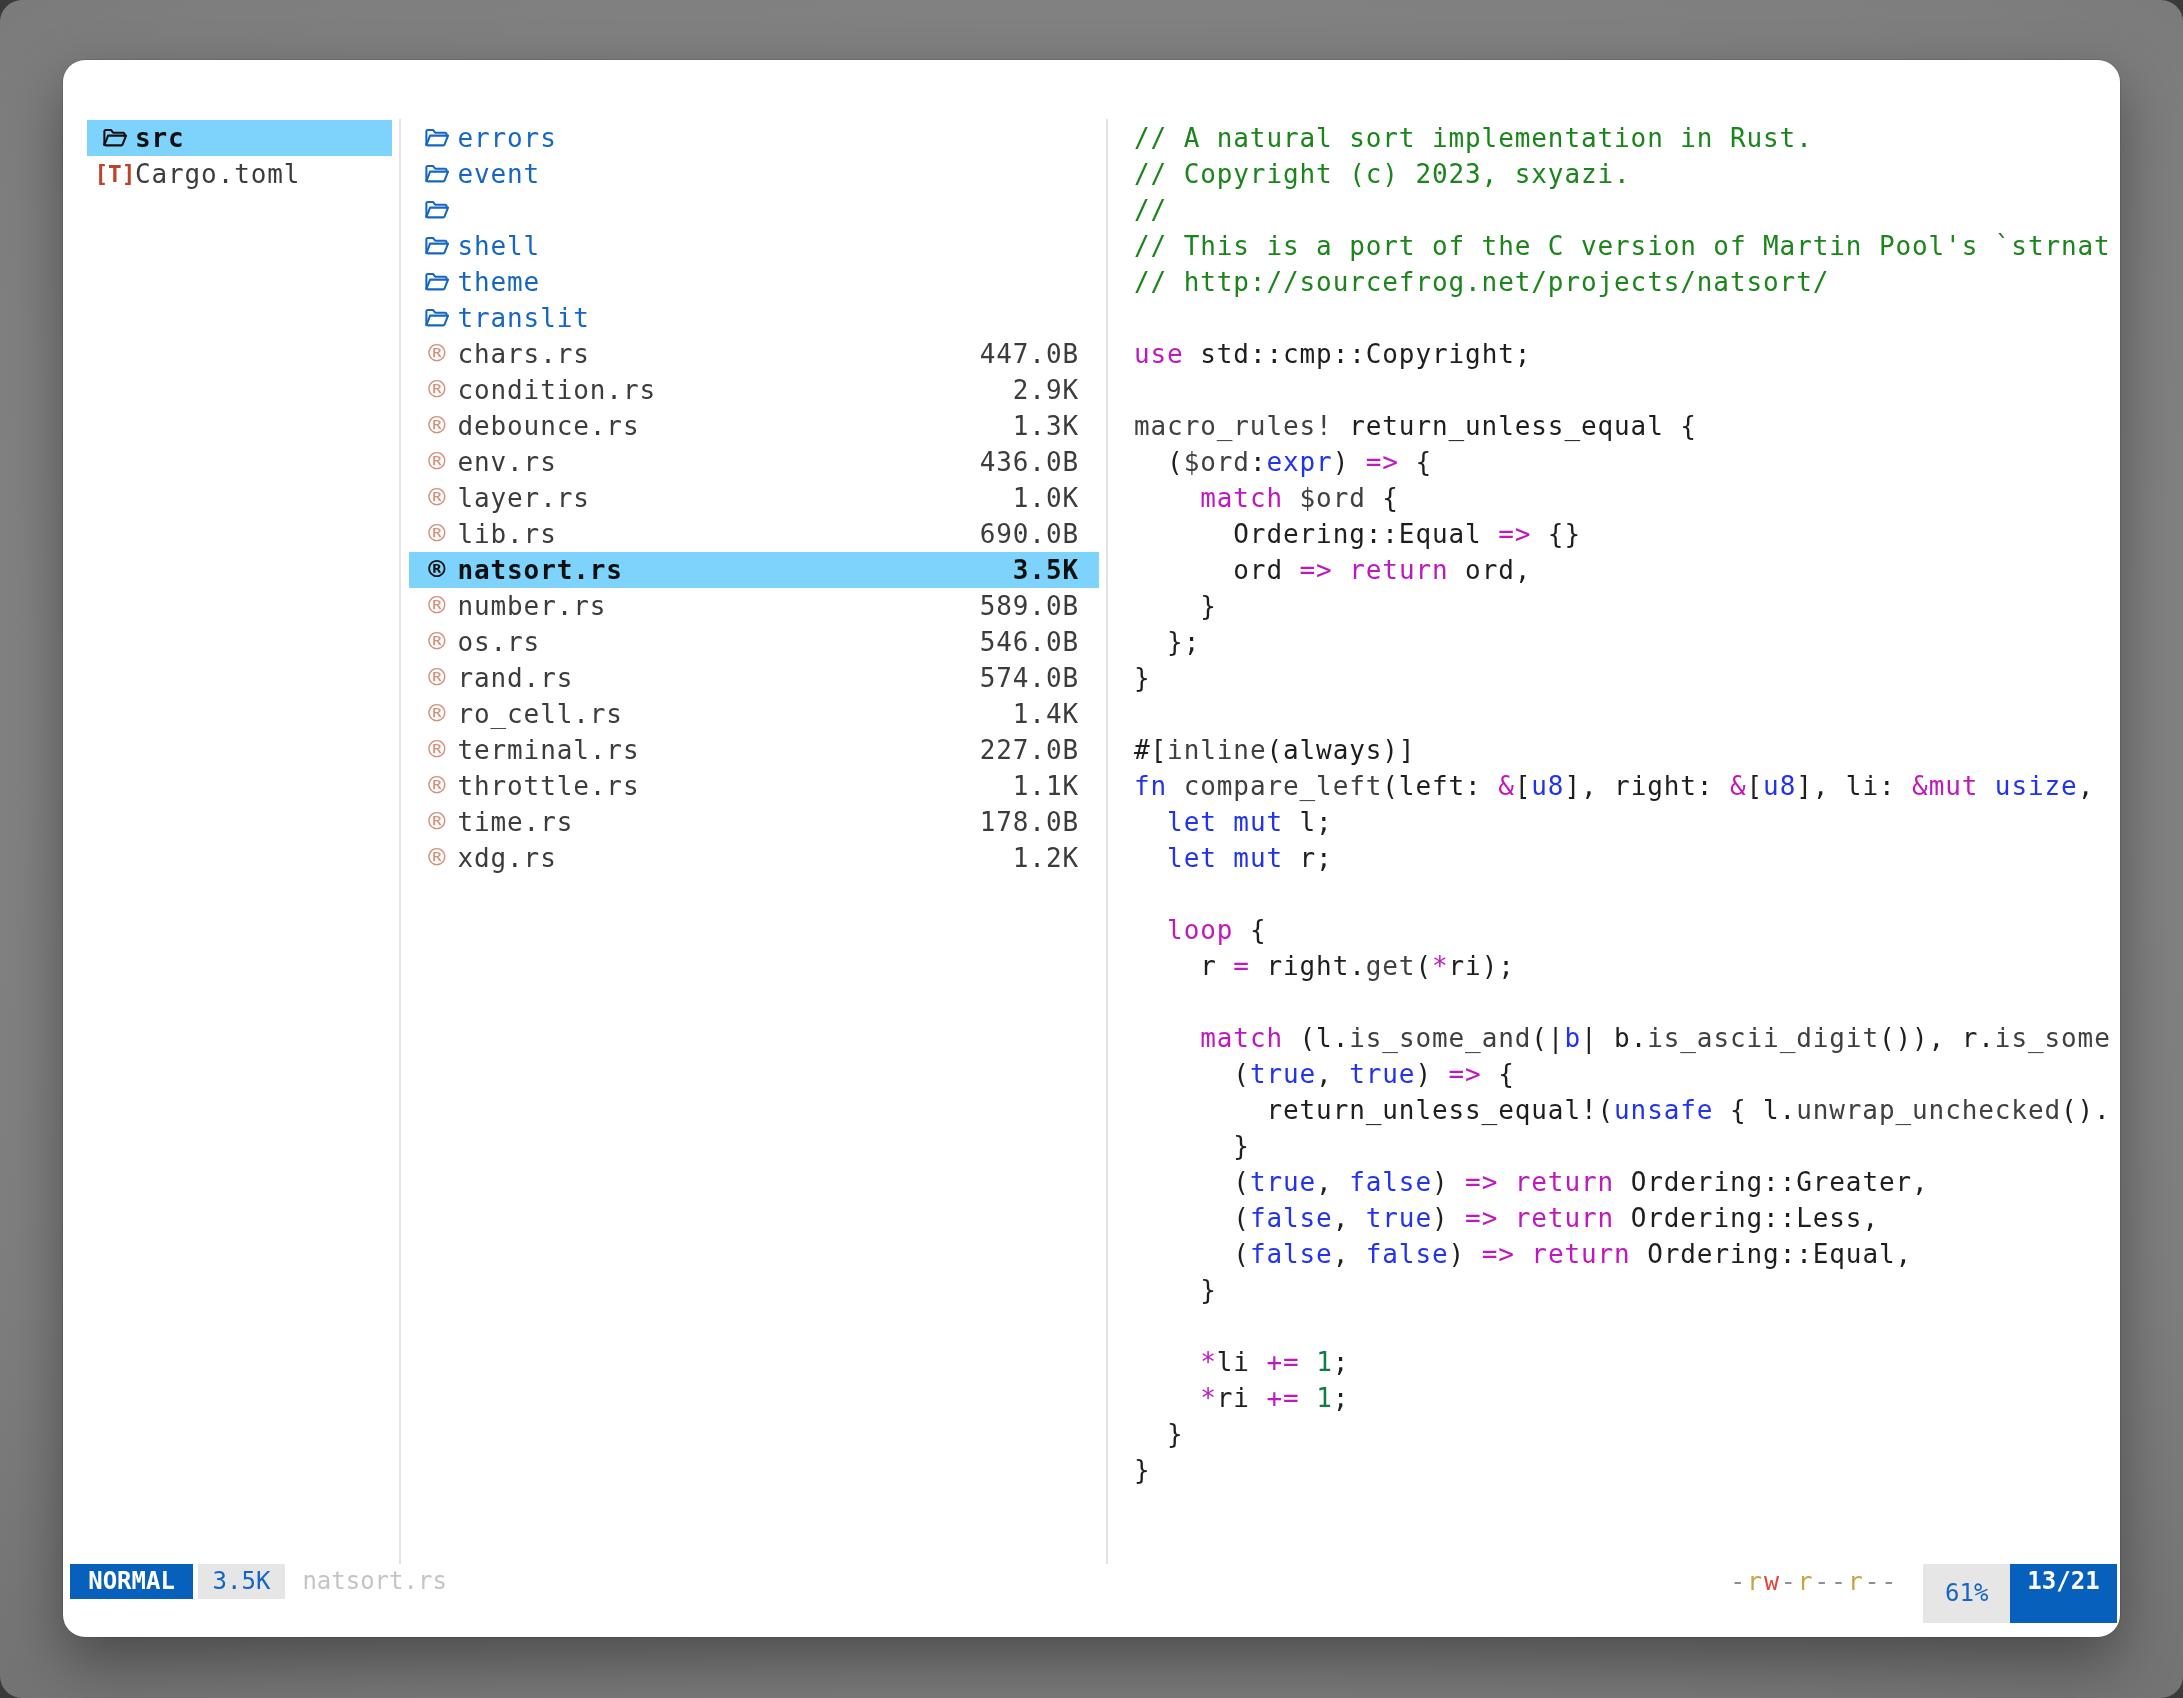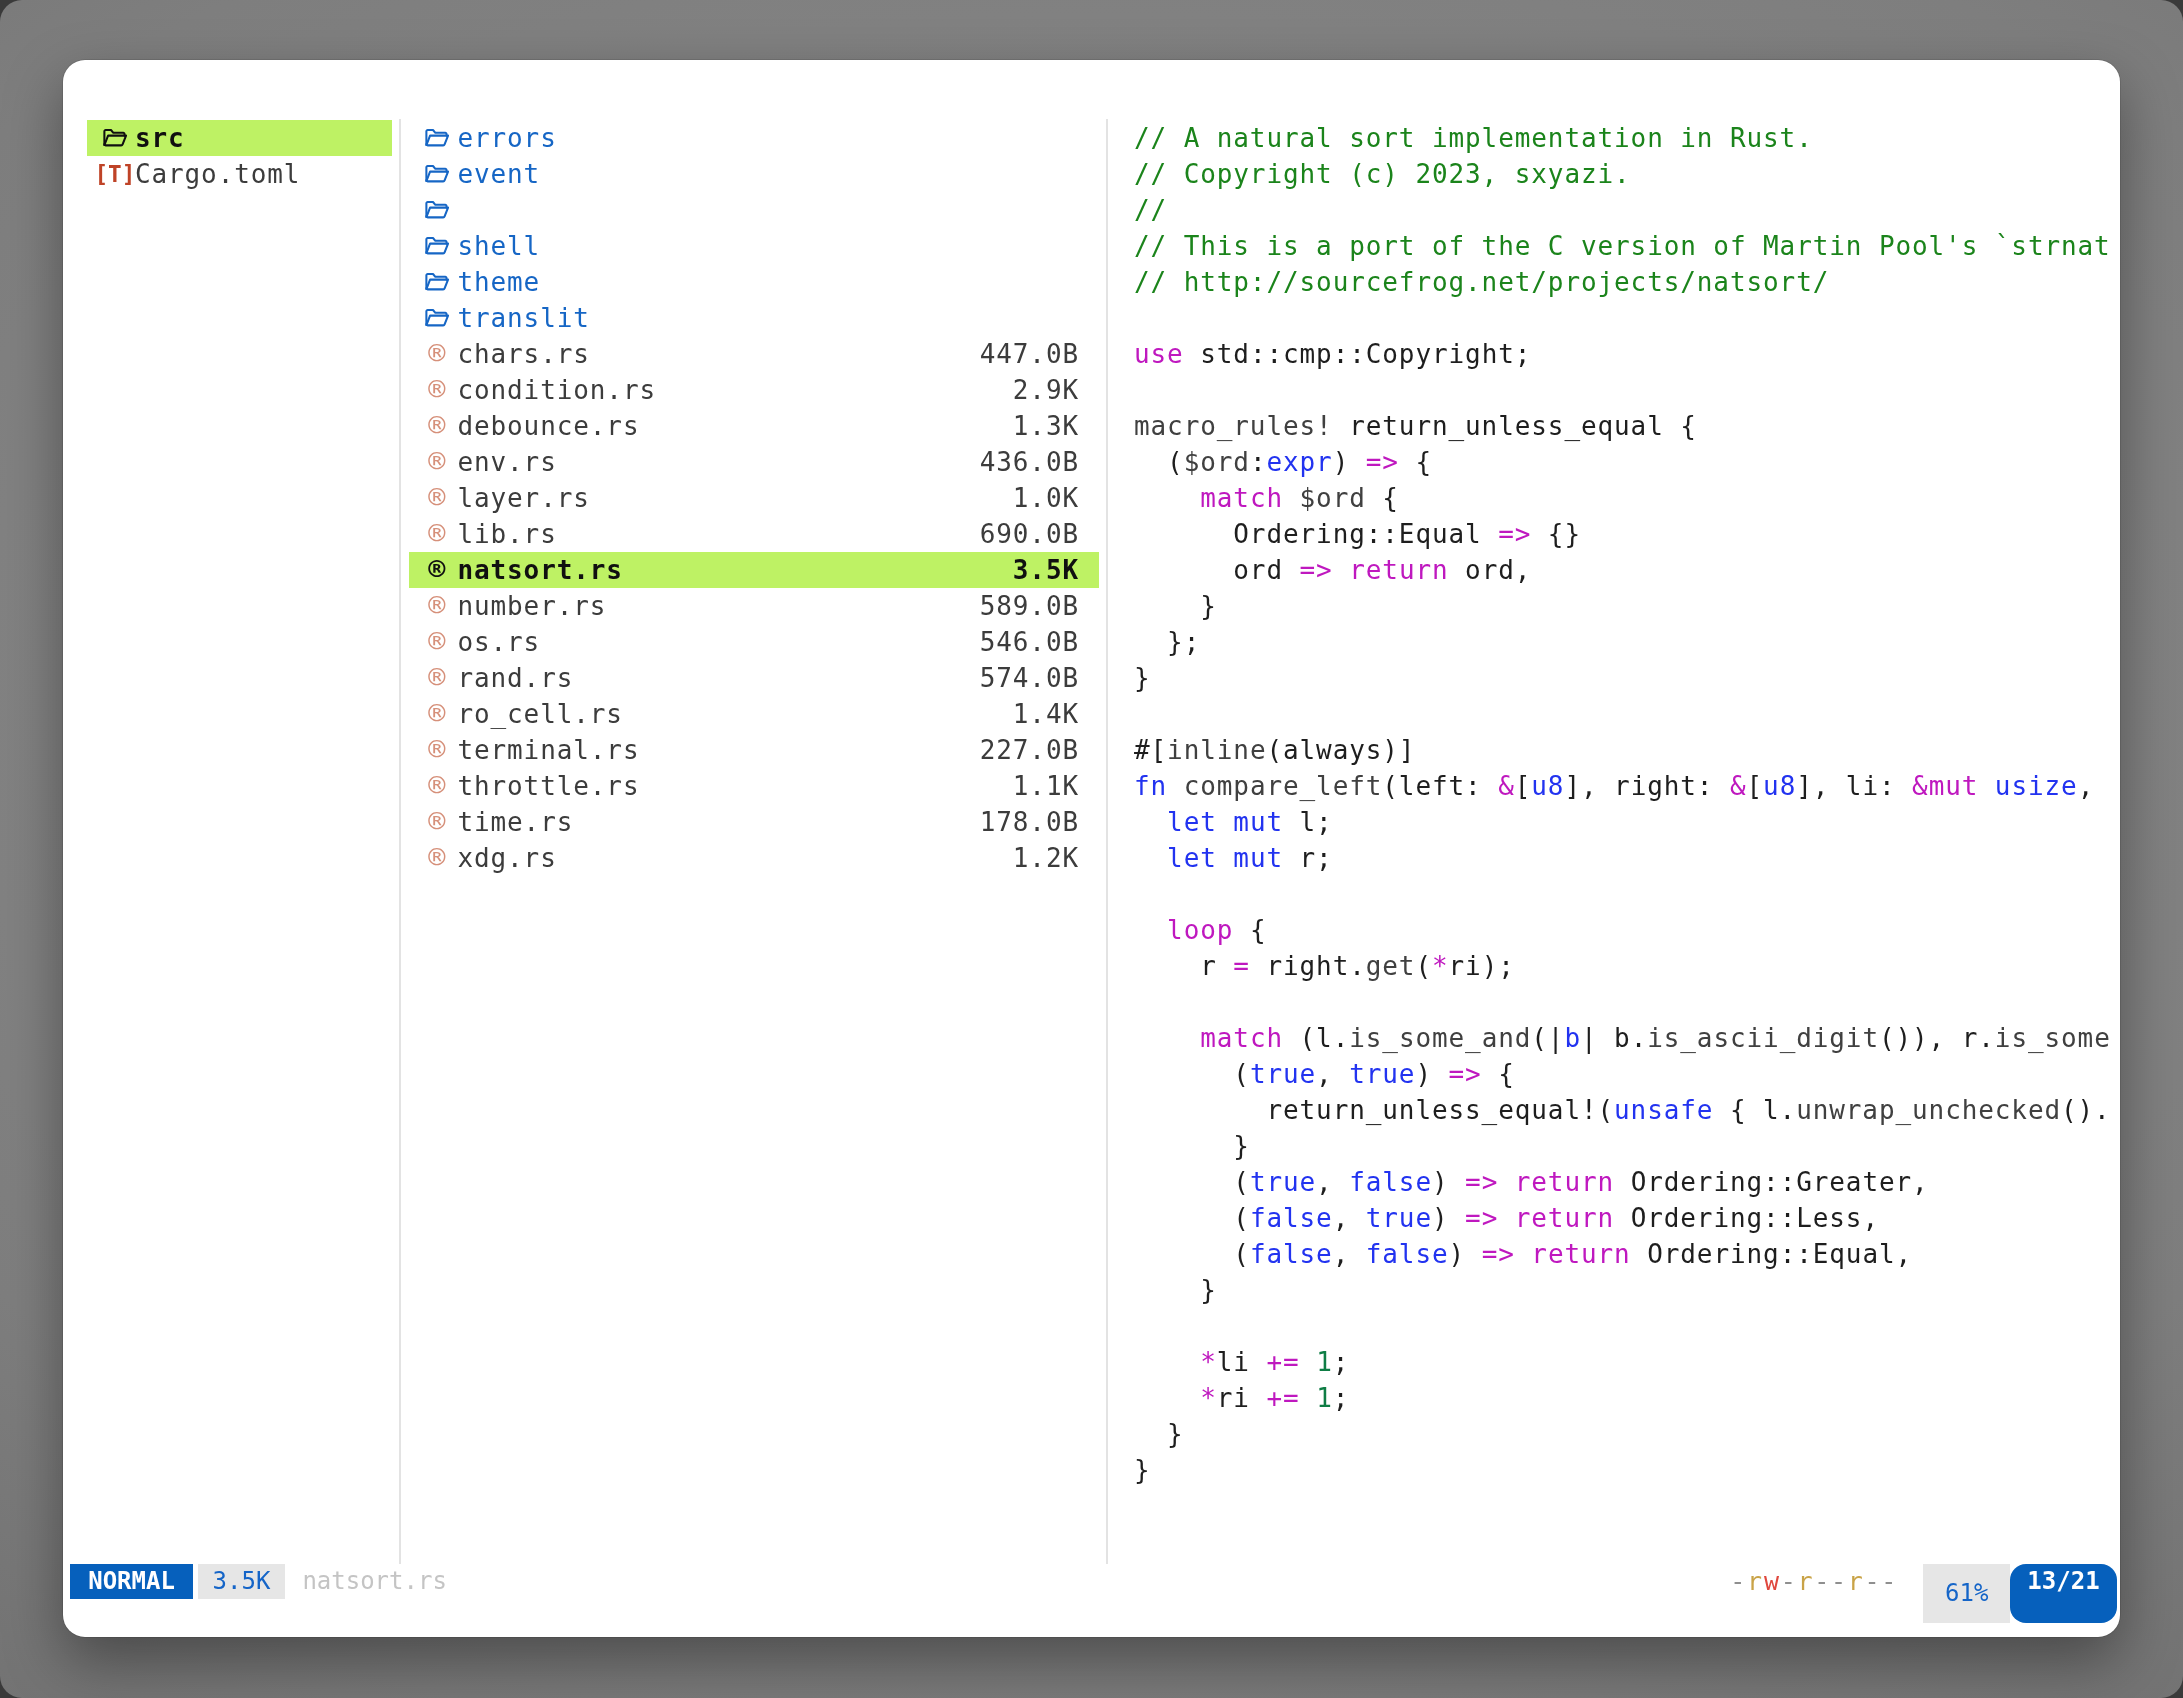--- a/index.html
+++ b/index.html
@@ -10,21 +10,21 @@
   .sep{position:absolute;top:59px;width:1.7px;height:1445px;background:#e3e3e3;}
   .sep1{left:336px;} .sep2{left:1043px;}
 
   .pane{position:absolute;top:60px;}
   .pane-parent{left:23.5px;width:305px;}
   .pane-current{left:346px;width:690px;}
   .pane-preview{left:1051px;right:5px;bottom:84px;overflow:hidden;margin-left:20px;}
 
   .row{height:36px;display:flex;align-items:center;font-size:26px;letter-spacing:0.9px;
     color:#3c3c3c;padding:0 20px 0 13.4px;white-space:nowrap;overflow:hidden;}
-  .row.selected{background:#bef264;color:#101010;font-weight:bold;justify-content:flex-end;}
+  .row.selected{background:#7dd3fc;color:#101010;font-weight:bold;justify-content:flex-end;}
   .row .icon{width:30px;flex:0 0 30px;display:inline-flex;align-items:center;justify-content:center;margin-right:5px;}
   .row .icon svg{width:26px;height:26px;display:block;}
   .row.kind-folder{color:#1666c5;}
   .rust-glyph{font-size:28.5px;color:#d6907a;line-height:1;}
   .row.selected .rust-glyph{color:#101010;}
   .toml-glyph{font-size:22.7px;color:#bf4327;font-weight:bold;letter-spacing:0;}
   .fname{flex:1 1 auto;overflow:hidden;}
   .fsize{flex:0 0 auto;margin-left:10px;}
 
   .code-line{height:36px;line-height:36px;white-space:pre;font-size:26px;letter-spacing:0.9px;color:#1e1e1e;}
@@ -38,21 +38,21 @@
   .statusbar{position:absolute;left:6.7px;right:3.4px;bottom:38px;height:35px;display:flex;align-items:flex-start;
     font-size:24px;line-height:35px;white-space:nowrap;}
   .badge{padding:0 18.5px;}
   .badge-mode{background:#0660bc;color:#ffffff;font-weight:bold;margin-right:4.2px;}
   .badge-size{background:#e6e6e6;color:#1565c8;padding:0 15px;}
   .sb-file{color:#c4c4c4;margin-left:17px;}
   .sb-right{margin-left:auto;display:flex;align-items:stretch;}
   .perms{font-size:25px;letter-spacing:1.7px;margin-right:25px;}
   .perm-dash{color:#8f8f8f;} .perm-r{color:#c9a347;} .perm-w{color:#e0483e;}
   .badge-percent{background:#e6e6e6;color:#1565c8;padding:12px 22px;}
-  .badge-pos{background:#0660bc;color:#ffffff;font-weight:bold;padding:0 17px;border-radius:16px;}
+  .badge-pos{background:#0660bc;color:#ffffff;font-weight:bold;padding:0 17px;}
 </style>
 </head>
 <body>
 
 <div class="desktop">
   <div class="window">
 
     <div class="sep sep1"></div>
     <div class="sep sep2"></div>
 

